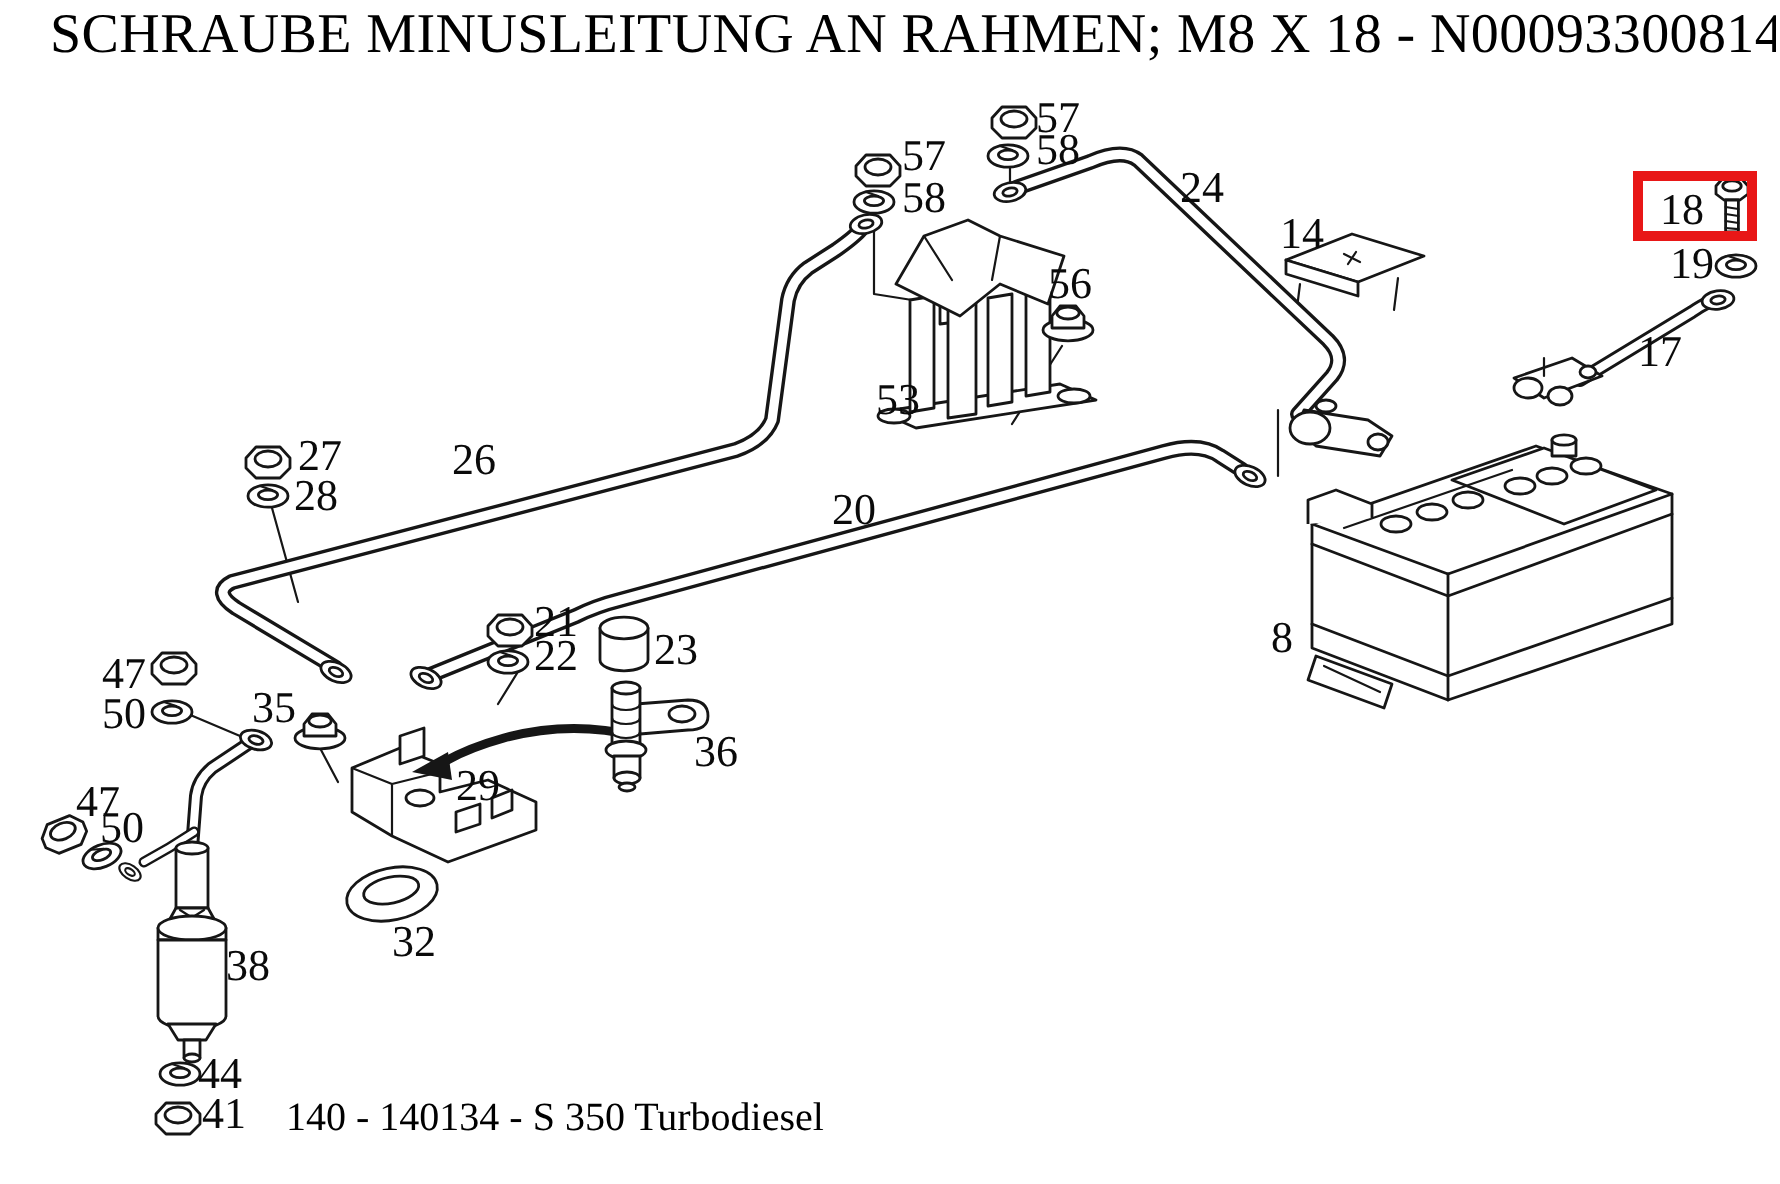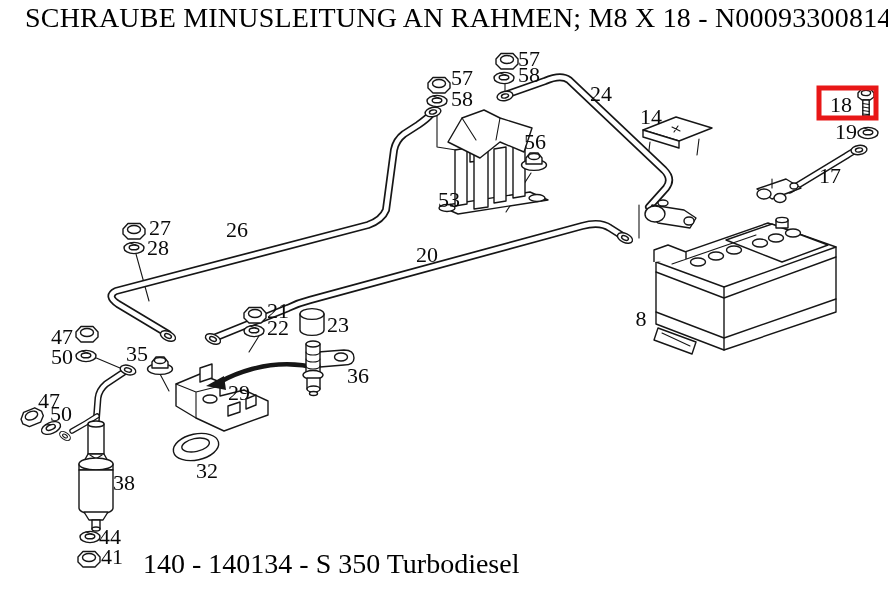--- a/index.html
+++ b/index.html
@@ -7,21 +7,21 @@
     width:890px;height:592px;position:relative;overflow:hidden;
     background:#ffffff;font-family:"Liberation Serif",serif;
   }
   .title{
     position:absolute;top:3px;left:25px;width:863px;
     font-size:28px;line-height:30px;color:#000;
     white-space:nowrap;overflow:hidden;letter-spacing:.2px;
   }
   .caption{
     position:absolute;top:548px;left:143px;
-    font-size:28px;color:#000;white-space:nowrap;
+    font-size:20px;color:#000;white-space:nowrap;
   }
   svg.art{position:absolute;left:0;top:0;}
   .outline{fill:#fff;stroke:#161616;stroke-width:1.4;stroke-linejoin:round;}
   .ln{fill:none;stroke:#161616;stroke-width:1.4;stroke-linejoin:round;stroke-linecap:round;}
   .thin{stroke-width:1.1;}
   .cable-o{fill:none;stroke:#161616;stroke-linecap:round;stroke-linejoin:round;}
   .cable-i{fill:none;stroke:#ffffff;stroke-linecap:round;stroke-linejoin:round;}
   .arrow{fill:none;stroke:#161616;stroke-width:4.5;stroke-linecap:round;}
   .plabel{font-family:"Liberation Serif",serif;font-size:22px;fill:#0a0a0a;text-anchor:middle;}
   .hl{fill:none;stroke-width:5;}

